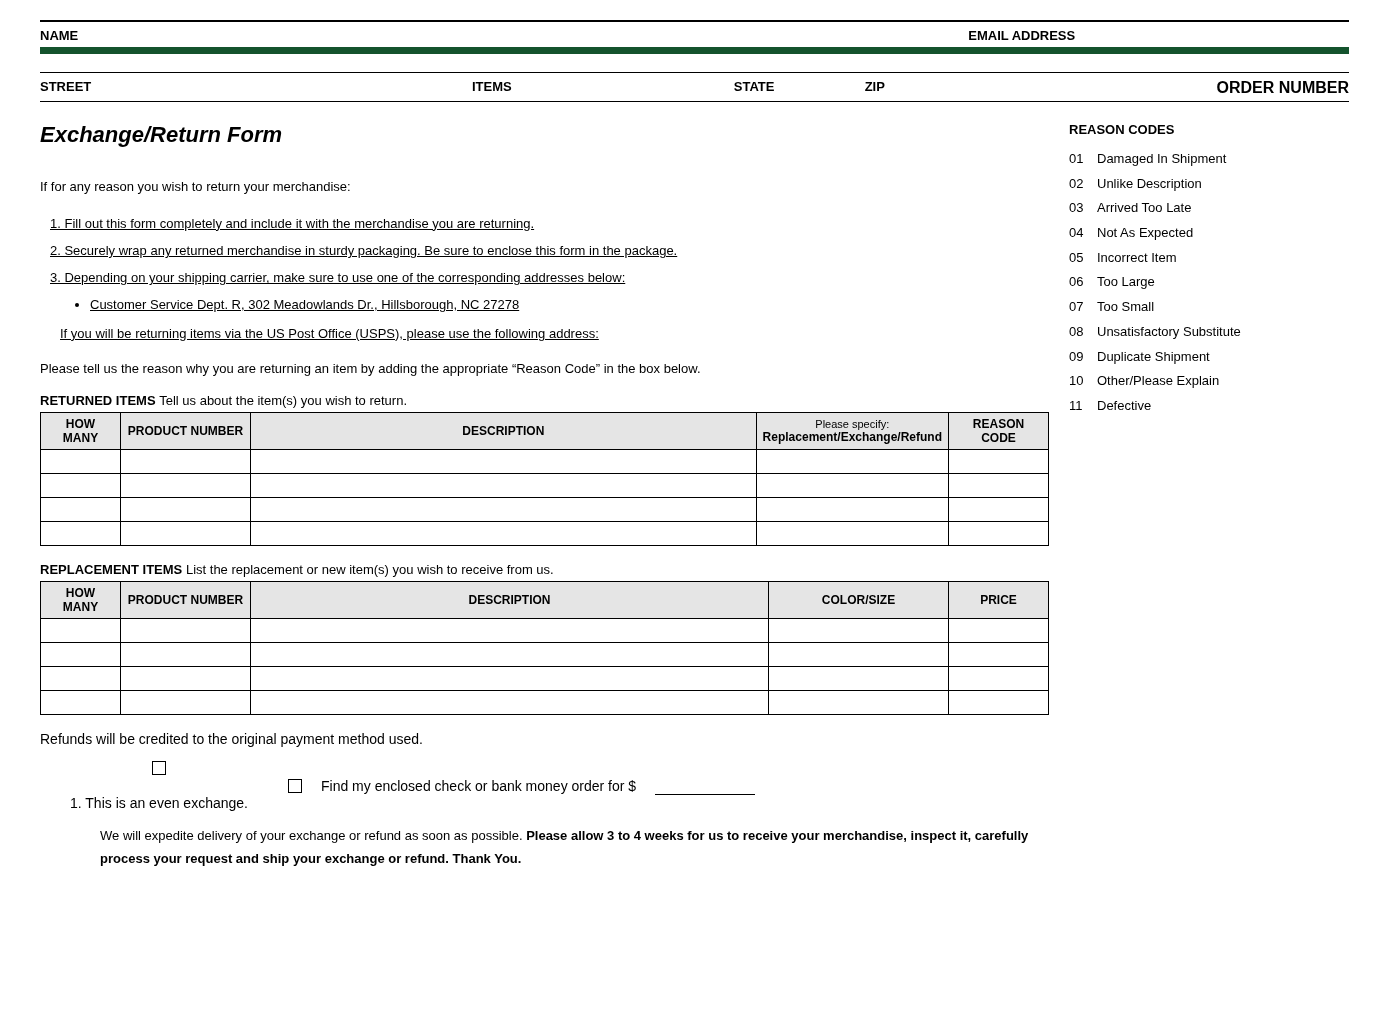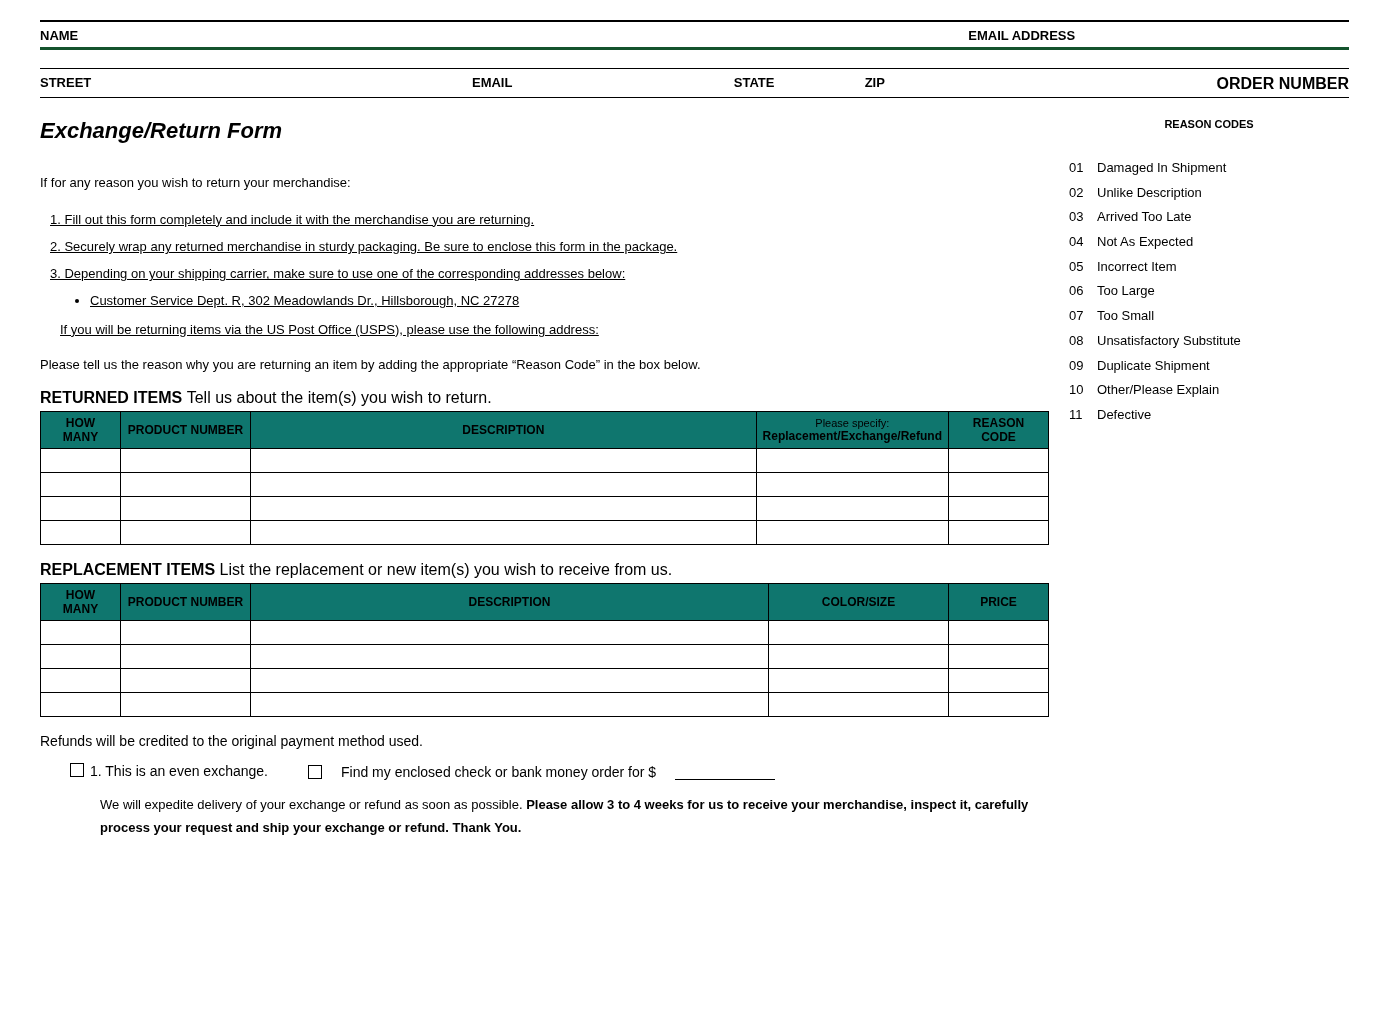--- a/index.html
+++ b/index.html
@@ -17,21 +17,21 @@
       padding: 20px 40px;
     }
     .top-section {
       display: flex;
       flex-direction: column;
       width: 100%;
     }
     .header-row-1 {
       display: flex;
       border-top: 2px solid #000;
-      border-bottom: 3px solid #14532d;
+      border-bottom: 7px solid #14532d;
       padding: 6px 0 4px 0;
       margin-bottom: 0;
     }
     .header-row-1 .name-label {
       flex: 0 0 50%;
       font-weight: bold;
       font-size: 13px;
     }
     .header-row-1 .email-label {
       flex: 1;
@@ -136,44 +136,43 @@
 
     .reason-text {
       font-size: 13px;
       margin-top: 14px;
       margin-bottom: 14px;
       line-height: 1.6;
     }
 
     .reason-codes-title {
       font-weight: bold;
-      font-size: 11px;
-      margin-bottom: 26px;
-      text-align: center;
+      font-size: 13px;
+      margin-bottom: 10px;
     }
 
     .reason-codes-list {
       list-style: none;
       font-size: 13px;
       line-height: 1.9;
     }
 
     .reason-codes-list li {
       display: flex;
       gap: 6px;
     }
 
     .reason-code-num {
       min-width: 22px;
       text-align: left;
     }
 
     
     .section-label {
-      font-size: 16px;
+      font-size: 13px;
       margin-bottom: 4px;
     }
     .section-label strong {
       font-weight: bold;
     }
 
     table {
       width: 100%;
       border-collapse: collapse;
       margin-bottom: 16px;
@@ -184,21 +183,21 @@
       padding: 4px 6px;
       font-size: 12px;
       min-height: 22px;
       height: 22px;
     }
 
     table th {
       font-weight: bold;
       font-size: 12px;
       text-align: center;
-      background: #0f766e;
+      background: #e5e5e5;
       margin-top: 28px;
     }
 
     table td {
       text-align: center;
     }
 
     .th-main {
       font-weight: bold;
       font-size: 12px;
@@ -216,22 +215,24 @@
 
     .checkbox-row {
       display: flex;
       align-items: center;
       margin-bottom: 14px;
       padding-left: 30px;
     }
 
     .checkbox-item {
       display: flex;
-      gap: 6px;
+      align-items: center;
+      gap: 20px;
       font-size: 14px;
+      flex-direction: column;
     }
 
     .checkbox-item .checkbox-box {
       width: 14px;
       height: 14px;
       border: 1.5px solid #000;
       display: inline-block;
       flex-shrink: 0;
     }
 
@@ -286,21 +287,21 @@
 <body>
 
 <div class="top-section">
   <div class="header-row-1">
     <div class="name-label">NAME</div>
     <div class="email-label">EMAIL ADDRESS</div>
   </div>
 
   <div class="header-row-2">
     <div class="street-label">STREET</div>
-    <div class="city-label">EMAIL</div>
+    <div class="city-label">ITEMS</div>
     <div class="state-label">STATE</div>
     <div class="zip-label">ZIP</div>
     <div class="order-label">ORDER NUMBER</div>
   </div>
 </div>
 
 <div class="main-content">
 
   <div class="left-content">
     <div class="form-title">Exchange/Return Form</div>

